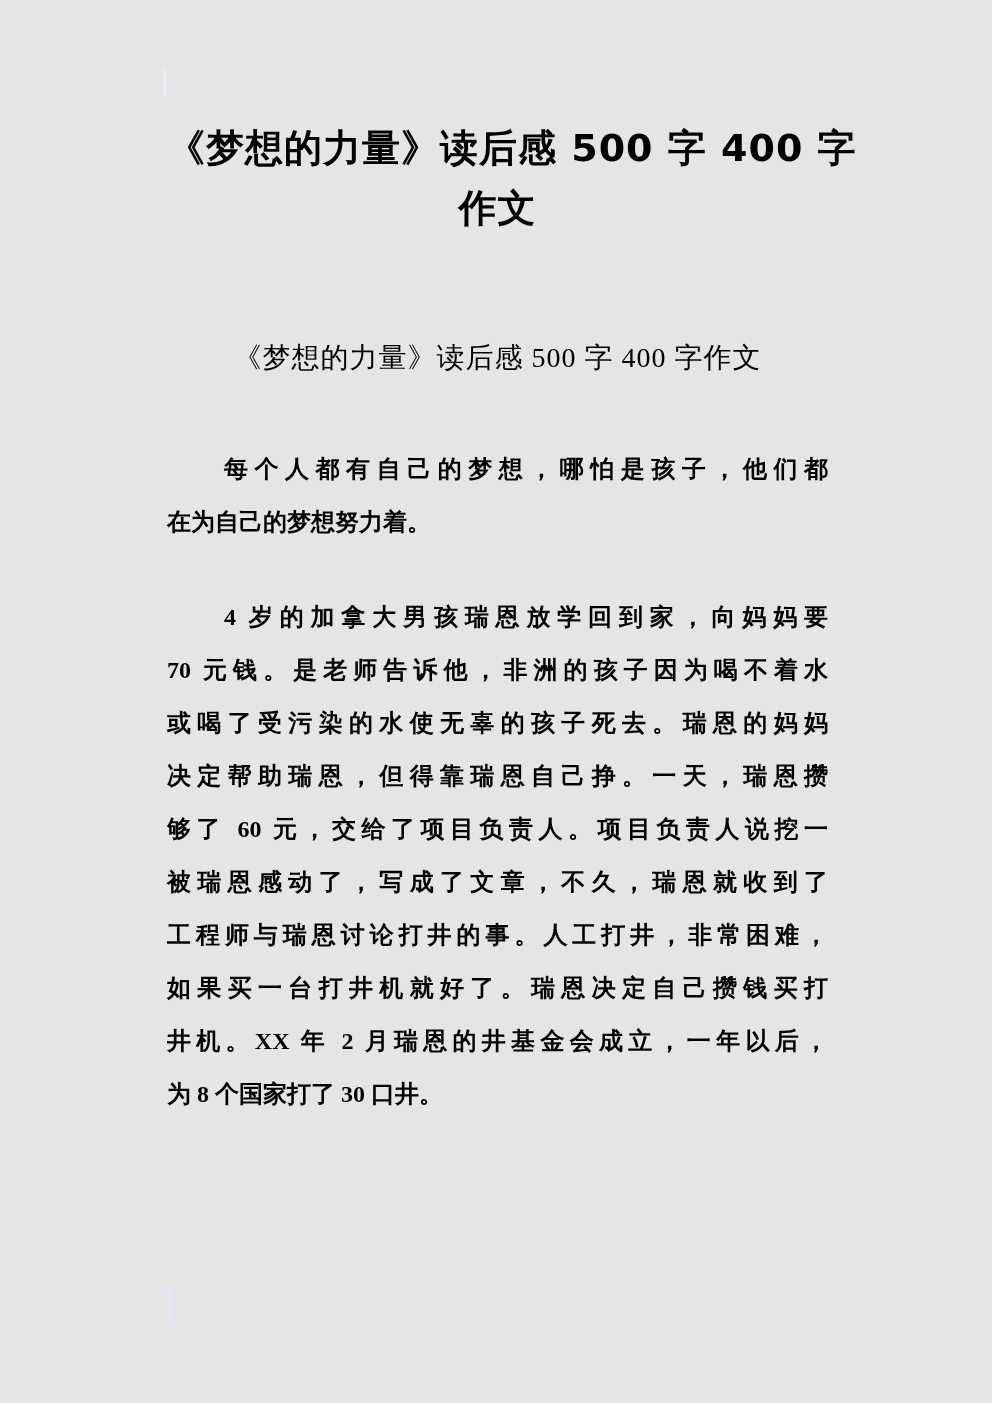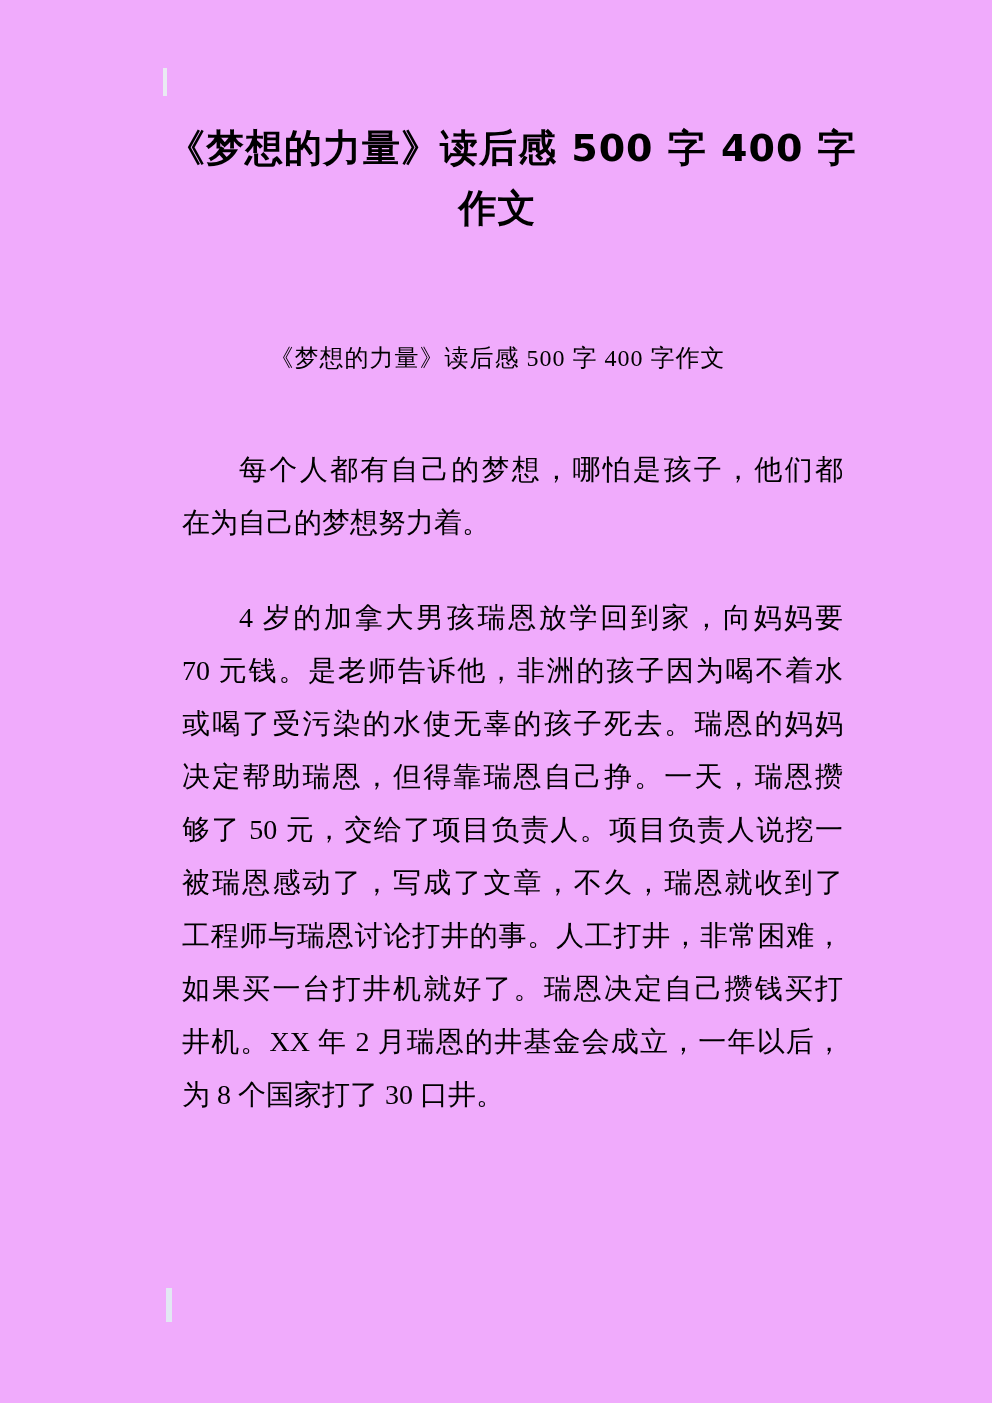--- a/index.html
+++ b/index.html
@@ -8,21 +8,21 @@
     height: 1403px;
     background: #ffffff;
     position: relative;
     color: #000000;
     font-family: "Liberation Serif", "DejaVu Serif", serif;
     overflow: hidden;
   }
   .page {
     position: absolute;
     inset: 0;
-    background: #f0abfc;
+    background: #e5e5e5;
   }
   .doc-title {
     position: absolute;
     top: 118px;
     left: 167px;
     width: 661px;
     margin: 0;
     text-align: center;
     font-family: "DejaVu Sans", "Liberation Sans", sans-serif;
     font-weight: bold;
@@ -30,32 +30,33 @@
     line-height: 60px;
     letter-spacing: 1px;
   }
   .t-line { display: block; white-space: nowrap; }
   .doc-subtitle {
     position: absolute;
     top: 338px;
     left: 167px;
     width: 661px;
     text-align: center;
-    font-size: 24px;
+    font-size: 28px;
     line-height: 40px;
     letter-spacing: 1px;
     white-space: nowrap;
   }
   .doc-body {
     position: absolute;
     top: 443px;
-    left: 182px;
+    left: 167px;
     width: 661px;
-    font-size: 28px;
+    font-size: 24px;
     line-height: 53px;
+    font-weight: bold;
   }
   .para { margin: 0 0 42px 0; }
   .line {
     text-align: justify;
     text-align-last: justify;
   }
   .line.first { text-indent: 57px; }
   .line.last  { text-align-last: left; }
   .artifact {
     position: absolute;
@@ -83,21 +84,21 @@
     <div class="para">
       <div class="line first">每个人都有自己的梦想，哪怕是孩子，他们都</div>
       <div class="line last">在为自己的梦想努力着。</div>
     </div>
 
     <div class="para">
       <div class="line first">4 岁的加拿大男孩瑞恩放学回到家，向妈妈要</div>
       <div class="line">70 元钱。是老师告诉他，非洲的孩子因为喝不着水</div>
       <div class="line">或喝了受污染的水使无辜的孩子死去。瑞恩的妈妈</div>
       <div class="line">决定帮助瑞恩，但得靠瑞恩自己挣。一天，瑞恩攒</div>
-      <div class="line">够了 50 元，交给了项目负责人。项目负责人说挖一</div>
+      <div class="line">够了 60 元，交给了项目负责人。项目负责人说挖一</div>
       <div class="line">被瑞恩感动了，写成了文章，不久，瑞恩就收到了</div>
       <div class="line">工程师与瑞恩讨论打井的事。人工打井，非常困难，</div>
       <div class="line">如果买一台打井机就好了。瑞恩决定自己攒钱买打</div>
       <div class="line">井机。XX 年 2 月瑞恩的井基金会成立，一年以后，</div>
       <div class="line last">为 8 个国家打了 30 口井。</div>
     </div>
 
   </div>
 
   <div class="artifact bottom"></div>

